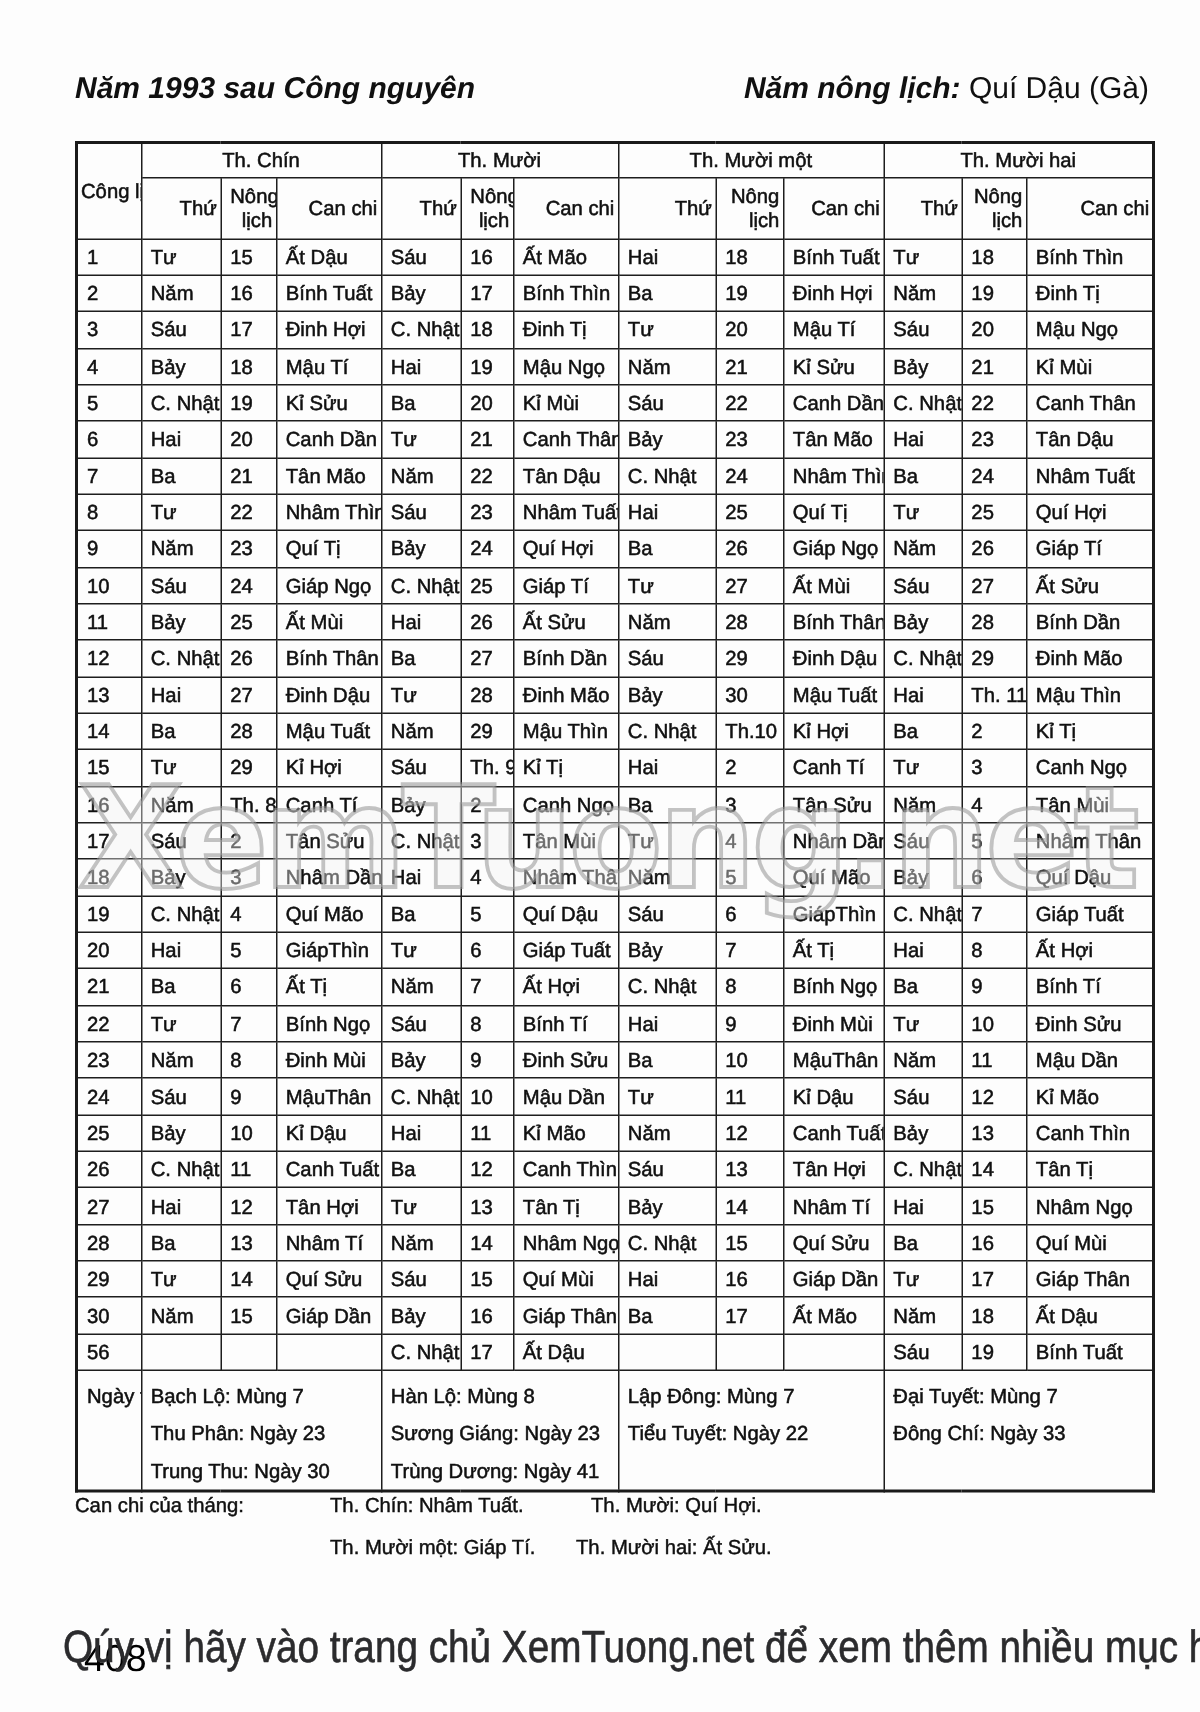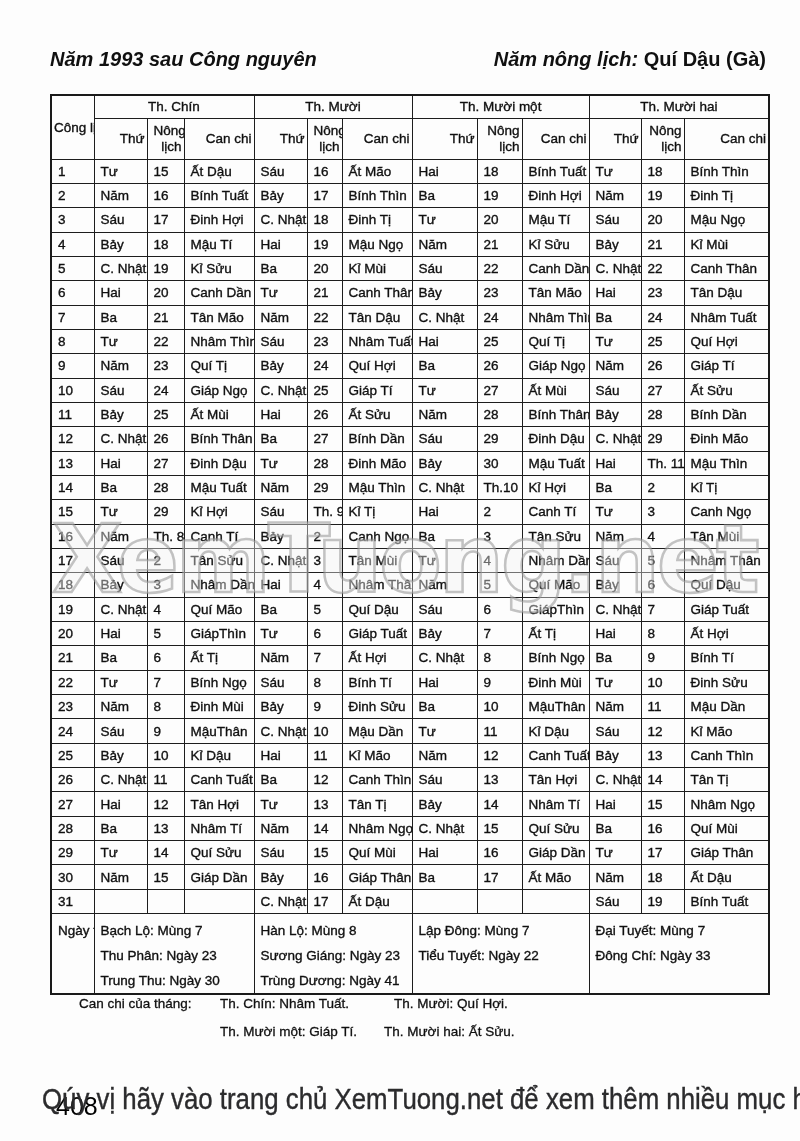--- a/index.html
+++ b/index.html
@@ -11,21 +11,21 @@
     color:#101010;
     overflow:hidden;
   }
   .hdr {
     position:absolute; top:48px;
     font-size:20px; font-style:italic; font-weight:700;
     white-space:nowrap;
   }
   .hdr-left { left:50px; }
   .hdr-right { right:34px; }
-  .hdr-right .plain { font-style:normal; font-weight:700;margin-top:17px; }
+  .hdr-right .plain { font-style:normal; font-weight:400;margin-top:17px; }
 
   .table-wrap { position:absolute; left:50px; top:94px; width:718px; z-index:1; }
   table.cal {
     width:718px; table-layout:fixed; border-collapse:collapse;
     border:2px solid #1a1a1a;
   }
   table.cal th, table.cal td {
     border:1.5px solid #1d1d1d;
     font-size:13.5px; font-weight:400;
     text-align:left; vertical-align:middle;
@@ -48,21 +48,21 @@
     font-family:"DejaVu Sans", sans-serif;
     font-weight:700; font-size:94px; letter-spacing:-3px;
     color:rgba(242,242,242,0.40);
     -webkit-text-stroke:2.6px rgba(148,148,148,0.55);
     pointer-events:none; transform:scaleX(0.97); transform-origin:left center;
     white-space:nowrap;
   }
 
   .notes { position:absolute; left:0; top:996px; width:800px; font-size:13.5px; }
   .notes span { position:absolute; white-space:nowrap; -webkit-text-stroke:0.3px #111; }
-  .n-label { left:50px; top:0;margin-left:29px; }
+  .n-label { left:50px; top:0; }
   .n-l1a { left:220px; top:0; }
   .n-l1b { left:394px; top:0; }
   .n-l2a { left:220px; top:28px; }
   .n-l2b { left:384px; top:28px; }
 
   .page-num {
     position:absolute; left:56px; top:1092px;
     font-size:25px; color:#000000; z-index:4;
   }
   .footer-banner {
@@ -563,21 +563,21 @@
           <td>16</td>
           <td>Giáp Thân</td>
           <td>Ba</td>
           <td>17</td>
           <td>Ất Mão</td>
           <td>Năm</td>
           <td>18</td>
           <td>Ất Dậu</td>
         </tr>
         <tr class="data-row">
-          <td>31</td>
+          <td>56</td>
           <td></td>
           <td></td>
           <td></td>
           <td>C. Nhật</td>
           <td>17</td>
           <td>Ất Dậu</td>
           <td></td>
           <td></td>
           <td></td>
           <td>Sáu</td>

